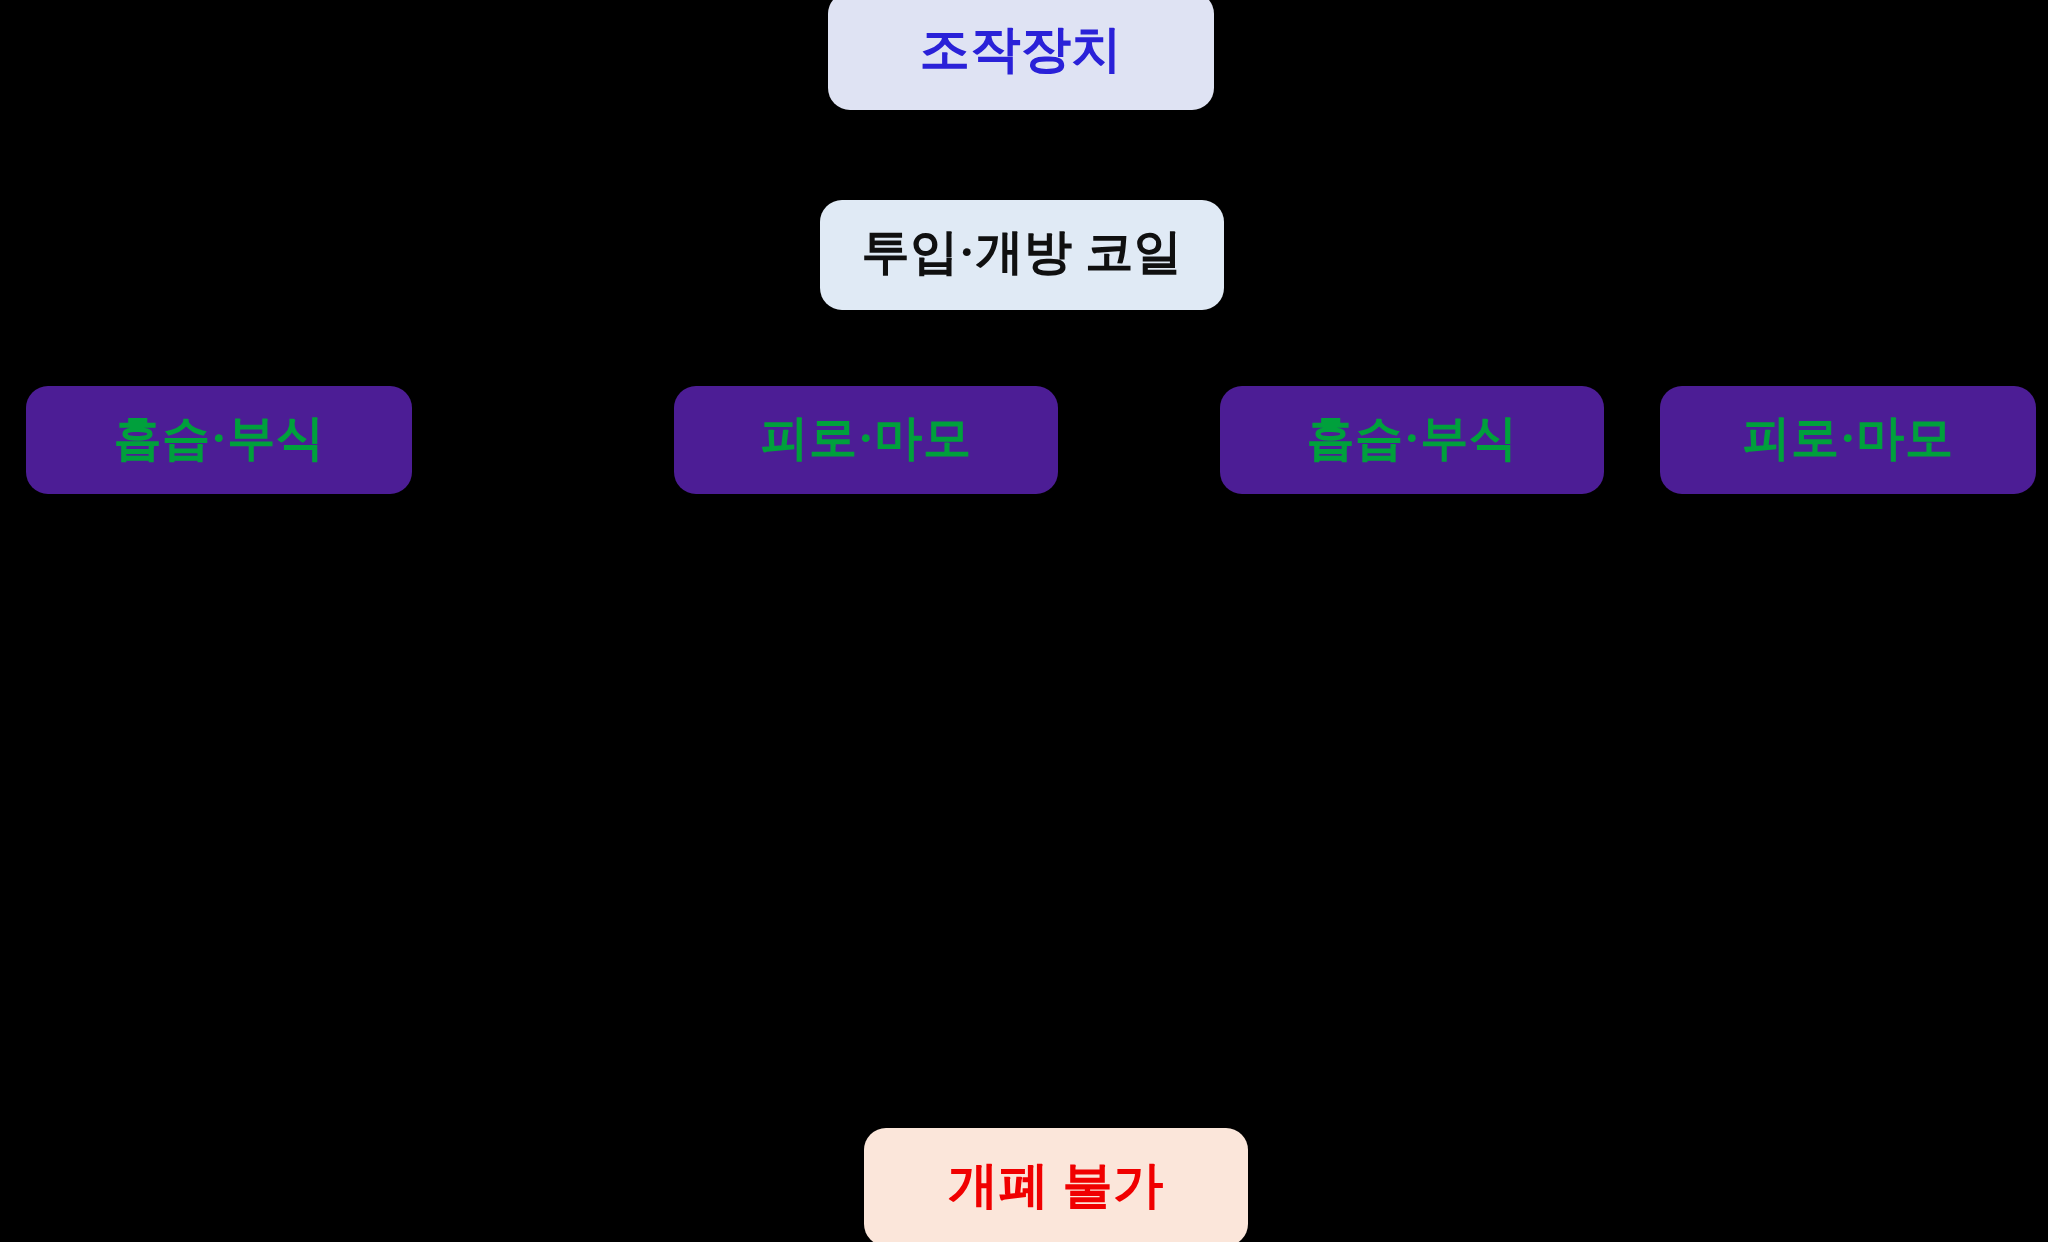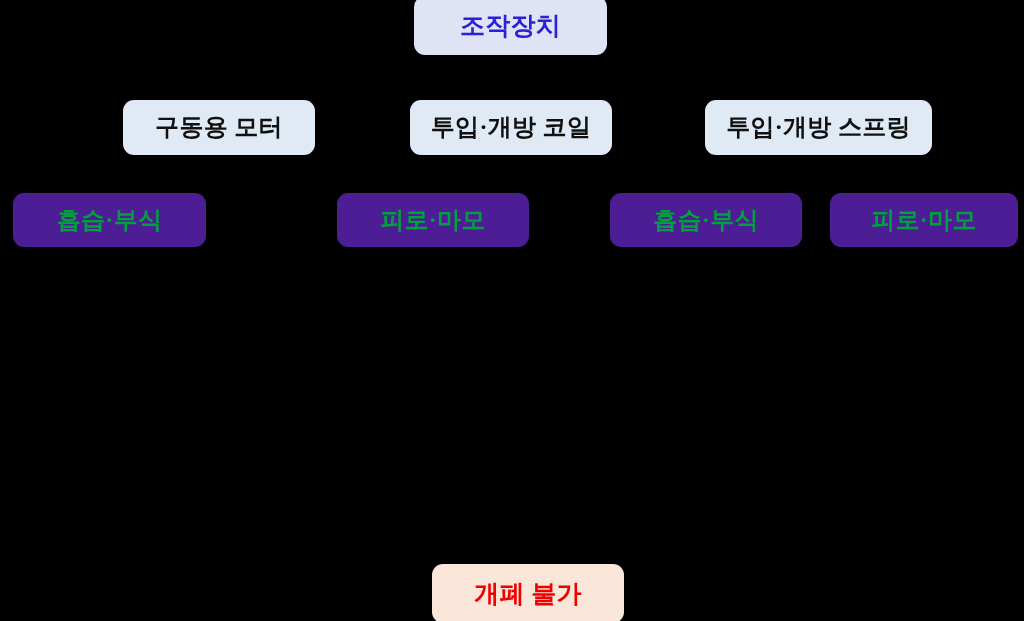--- a/index.html
+++ b/index.html
@@ -55,21 +55,19 @@
     background: #fbe6da;
     color: #f00000;
     font-size: 25px;
   }
 </style>
 </head>
 <body>
 
 <div id="diagram-canvas">
     <div class="node level-root" style="left: 414px; top: -4px; width: 193px; height: 59px;">조작장치</div>
-    <div class="node level-component" style="left: 123px; top: 100px; width: 192px; height: 55px;">구동용 모터</div>
     <div class="node level-component" style="left: 410px; top: 100px; width: 202px; height: 55px;">투입·개방 코일</div>
-    <div class="node level-component" style="left: 705px; top: 100px; width: 227px; height: 55px;">투입·개방 스프링</div>
     <div class="node level-failure" style="left: 13px; top: 193px; width: 193px; height: 54px;">흡습·부식</div>
     <div class="node level-failure" style="left: 337px; top: 193px; width: 192px; height: 54px;">피로·마모</div>
     <div class="node level-failure" style="left: 610px; top: 193px; width: 192px; height: 54px;">흡습·부식</div>
     <div class="node level-failure" style="left: 830px; top: 193px; width: 188px; height: 54px;">피로·마모</div>
     <div class="node level-outcome" style="left: 432px; top: 564px; width: 192px; height: 59px;">개폐 불가</div>
   </div>
 
 </body></html>

